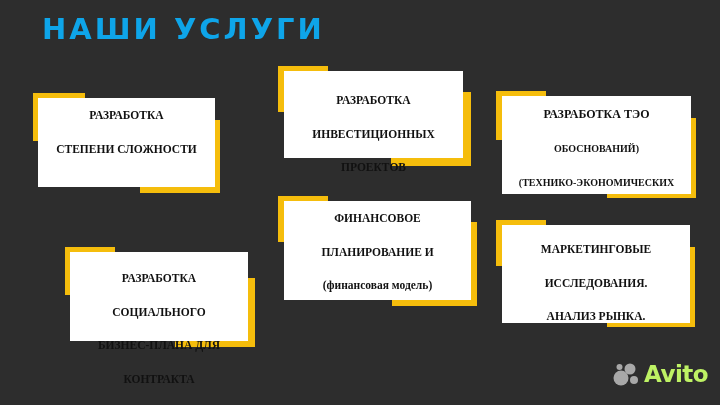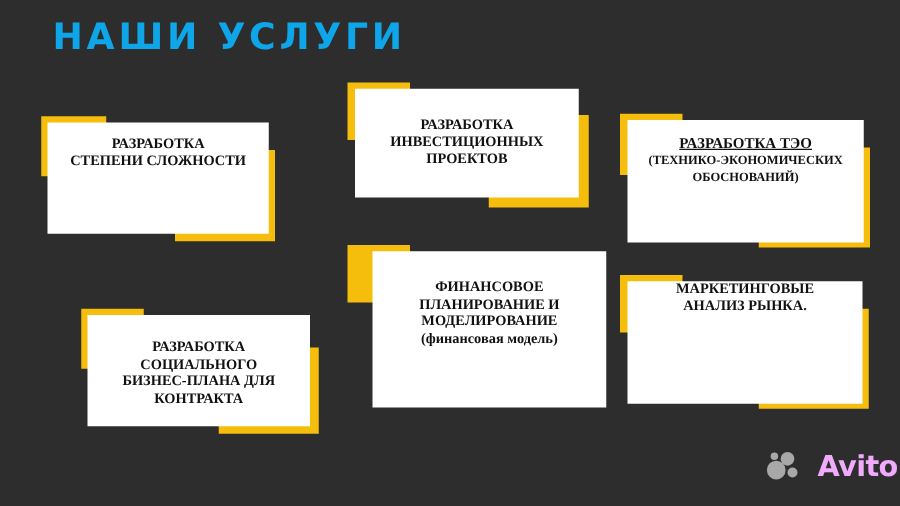--- a/index.html
+++ b/index.html
@@ -19,27 +19,27 @@
     .card { position: absolute; }
     .card .y-tl, .card .y-br { position: absolute; background: #f5bd0c; }
     .card .white {
       position: absolute; background: #ffffff;
       box-sizing: border-box;
       display: flex; flex-direction: column; align-items: center;
       text-align: center;
       color: #111;
       font-family: "Liberation Serif", "DejaVu Serif", serif;
       font-weight: bold;
-      font-size: 11.5px; line-height: 13.5px;
+      font-size: 11.5px; line-height: 13.5px; gap: 20px;
     }
     .card .white span { display: block; white-space: nowrap; }
     .avito {
       position: absolute; left: 613px; top: 361px;
-      display: flex; align-items: flex-start; gap: 11px;
-      color: #f0abfc;
+      display: flex; align-items: flex-end; gap: 1px;
+      color: #bef264;
       font-family: "DejaVu Sans", "Liberation Sans", sans-serif;
       font-size: 23px; font-weight: bold; letter-spacing: -0.5px;
     }
     .avito svg { display: block; }
   </style>
 </head>
 <body>
 
 <h1 class="title">НАШИ УСЛУГИ</h1>
 
@@ -59,53 +59,53 @@
     <span>РАЗРАБОТКА</span>
     <span>ИНВЕСТИЦИОННЫХ</span>
     <span>ПРОЕКТОВ</span>
   </div>
 </div>
 
 <div class="card">
   <div class="y-tl" style="left:496px;top:91px;width:50px;height:49px;"></div>
   <div class="y-br" style="left:607px;top:118px;width:89px;height:80px;"></div>
   <div class="white" style="left:502px;top:96px;width:189px;height:98px;padding-top:10px;">
-    <span style="font-size:12px;line-height:16px;text-decoration:underline;">РАЗРАБОТКА ТЭО</span>
+    <span style="font-size:12px;line-height:16px;">РАЗРАБОТКА ТЭО</span>
+    <span style="font-size:10px;line-height:14px;">ОБОСНОВАНИЙ)</span>
     <span style="font-size:10px;line-height:14px;">(ТЕХНИКО-ЭКОНОМИЧЕСКИХ</span>
-    <span style="font-size:10px;line-height:14px;">ОБОСНОВАНИЙ)</span>
   </div>
 </div>
 
 <div class="card">
   <div class="y-tl" style="left:65px;top:247px;width:50px;height:48px;"></div>
   <div class="y-br" style="left:175px;top:278px;width:80px;height:69px;"></div>
   <div class="white" style="left:70px;top:252px;width:178px;height:89px;padding-top:20px;">
     <span>РАЗРАБОТКА</span>
     <span>СОЦИАЛЬНОГО</span>
     <span>БИЗНЕС-ПЛАНА ДЛЯ</span>
     <span>КОНТРАКТА</span>
   </div>
 </div>
 
 <div class="card">
   <div class="y-tl" style="left:278px;top:196px;width:50px;height:46px;"></div>
   <div class="y-br" style="left:392px;top:222px;width:85px;height:84px;"></div>
-  <div class="white" style="left:284px;top:201px;width:187px;height:125px;padding-top:23px;margin-left:14px;">
+  <div class="white" style="left:284px;top:201px;width:187px;height:99px;padding-top:11px;">
     <span>ФИНАНСОВОЕ</span>
     <span>ПЛАНИРОВАНИЕ И</span>
-    <span>МОДЕЛИРОВАНИЕ</span>
     <span>(финансовая модель)</span>
   </div>
 </div>
 
 <div class="card">
   <div class="y-tl" style="left:496px;top:220px;width:50px;height:46px;"></div>
   <div class="y-br" style="left:607px;top:247px;width:88px;height:80px;"></div>
-  <div class="white" style="left:502px;top:225px;width:188px;height:98px;">
+  <div class="white" style="left:502px;top:225px;width:188px;height:98px;padding-top:18px;">
     <span>МАРКЕТИНГОВЫЕ</span>
+    <span>ИССЛЕДОВАНИЯ.</span>
     <span>АНАЛИЗ РЫНКА.</span>
   </div>
 </div>
 
 <div class="avito">
   <svg width="30" height="24" viewBox="0 0 30 24">
     <circle cx="17" cy="6" r="5.5" fill="#a8a8a8"></circle>
     <circle cx="8" cy="15" r="7.5" fill="#a8a8a8"></circle>
     <circle cx="6.5" cy="4" r="3" fill="#a8a8a8"></circle>
     <circle cx="21" cy="17" r="4" fill="#a8a8a8"></circle>

